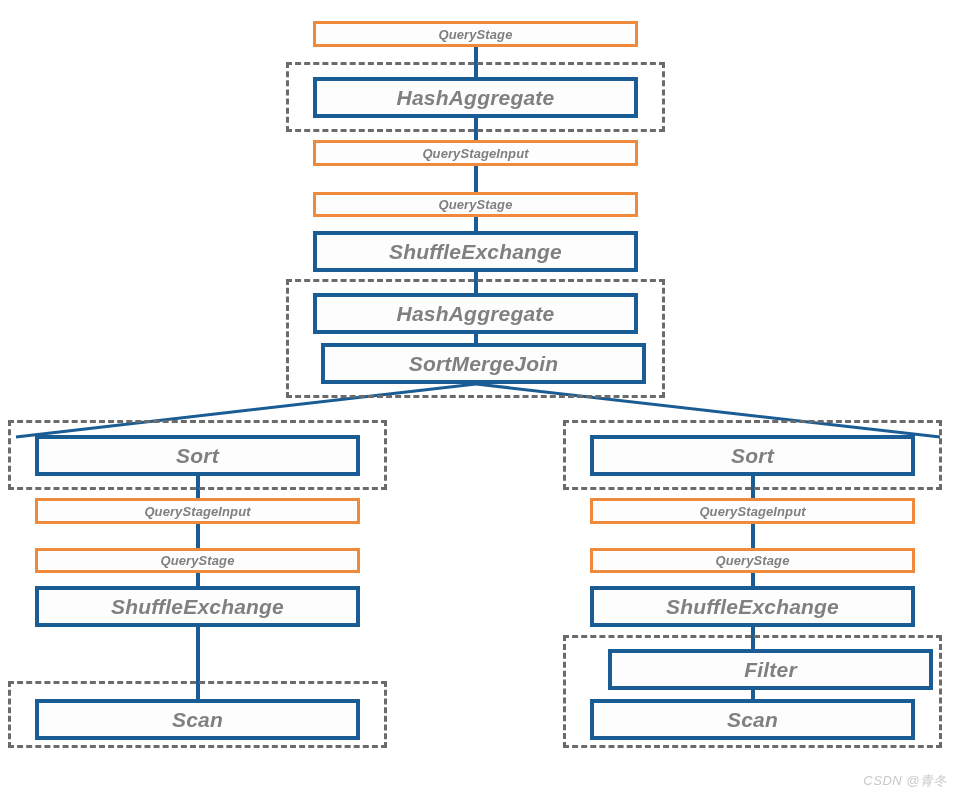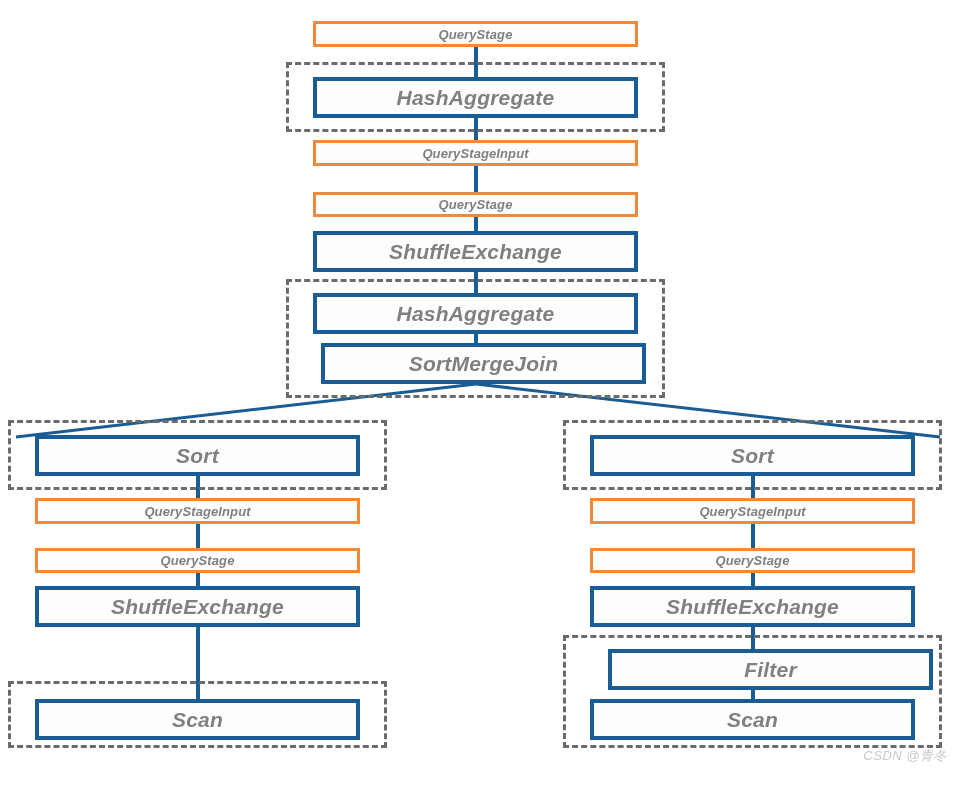--- a/index.html
+++ b/index.html
@@ -64,21 +64,21 @@
     border: 3px solid #ef8a3c;
     font-size: 13px;
     font-weight: bold;
     letter-spacing: 0.1px;
   }
 
   
   #watermark {
     position: absolute;
     right: 12px;
-    bottom: 25px;
+    bottom: 0;
     font-size: 13px;
     color: #c9c9c9;
     z-index: 4;
     letter-spacing: 0.5px;
     white-space: nowrap;
     margin-top: 14px;
   }
 </style>
 </head>
 <body>

